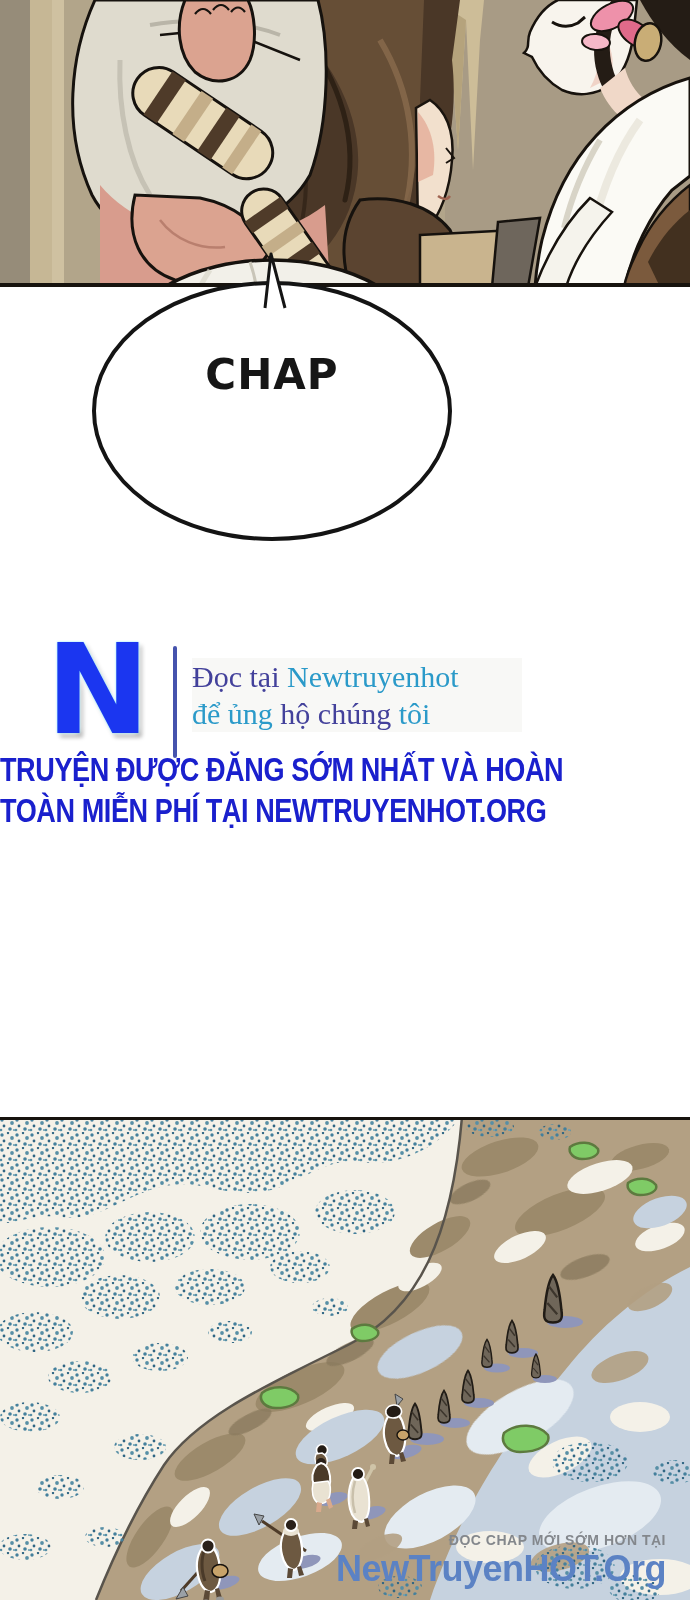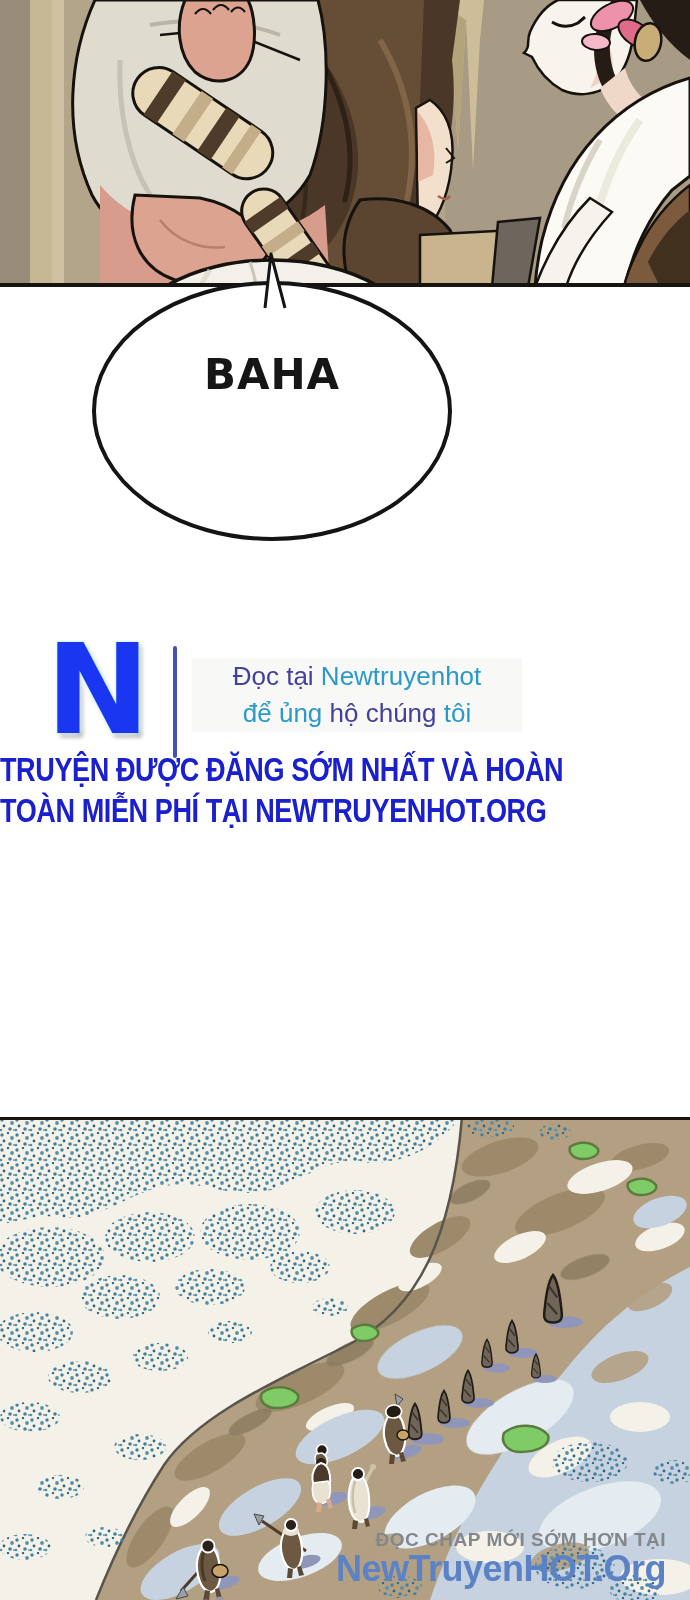--- a/index.html
+++ b/index.html
@@ -12,32 +12,32 @@
   .bubble-text{left:88px;top:346px;width:368px;text-align:center;
     font-family:"DejaVu Sans",sans-serif;font-weight:700;font-size:42px;line-height:57px;
     color:#161616;letter-spacing:1px;}
 
   
   .logo-n{left:44px;top:638px;width:108px;height:112px;text-align:center;
     font-family:"DejaVu Sans",sans-serif;font-weight:900;font-size:124px;line-height:104px;
     color:#1b36f0;
     text-shadow:0 0 2px #6ee0ff,0 0 6px #ffffff,0 0 9px #ffffff,3px 4px 4px #9a9a9a;}
   .divider{left:173px;top:646px;width:4px;height:112px;background:#4553ad;border-radius:2px;}
-  .tagline{left:192px;top:658px;width:330px;text-align:center;
-    font-family:Liberation Sans, sans-serif;font-size:26px;line-height:37px;
+  .tagline{left:192px;top:658px;width:330px;
+    font-family:Liberation Serif, serif;font-size:30px;line-height:37px;
     background:rgba(242,242,239,0.55);}
   .tag-dark{color:#43419b;}
   .tag-cyan{color:#2b9ac9;}
   .banner{left:0px;top:749px;width:630px;text-align:center;
     font-weight:800;font-size:33px;line-height:41px;color:#1a20cd;letter-spacing:-0.5px;
     transform:scaleX(0.82);transform-origin:left center;white-space:nowrap;}
 
   
   .footer-mark{right:24px;top:1528px;width:330px;text-align:right;z-index:5;}
-  .footer-line1{font-weight:700;font-size:19px;line-height:24px;color:#83878c;letter-spacing:0.5px;}
+  .footer-line1{font-weight:700;font-size:14px;line-height:24px;color:#83878c;letter-spacing:0.5px;}
   .footer-line2{font-weight:700;font-size:36px;line-height:34px;color:#5b82c4;letter-spacing:-0.5px;}
 </style>
 </head>
 <body>
 
 <div class="page">
 
   <svg class="abs" style="left:0;top:0;" width="690" height="287" viewBox="0 0 690 287">
     <rect width="690" height="287" fill="#b2a58a"></rect>
     <rect width="30" height="287" fill="#968c79"></rect>
@@ -122,21 +122,21 @@
     </g>
 
     <rect y="283" width="690" height="4" fill="#17130e"></rect>
   </svg>
 
   <svg class="abs" style="left:88px;top:240px;" width="368" height="310" viewBox="0 0 368 310">
     <ellipse cx="184" cy="171" rx="178" ry="128" fill="#ffffff" stroke="#141414" stroke-width="4"></ellipse>
     <path d="M177,68 L183,14 L197,68" fill="#ffffff" stroke="#141414" stroke-width="3" stroke-linejoin="round"></path>
   </svg>
   <div class="abs bubble-text">
-    <div>BAHA</div>
+    <div>CHAP</div>
   </div>
 
   <div class="abs logo-n">
     <span>N</span>
   </div>
   <div class="abs divider"></div>
 
   <div class="abs tagline">
     <div><span class="tag-dark">Đọc tại </span><span class="tag-cyan">Newtruyenhot</span></div>
     <div><span class="tag-cyan">để ủng </span><span class="tag-dark">hộ chúng </span><span class="tag-cyan">tôi</span></div>

